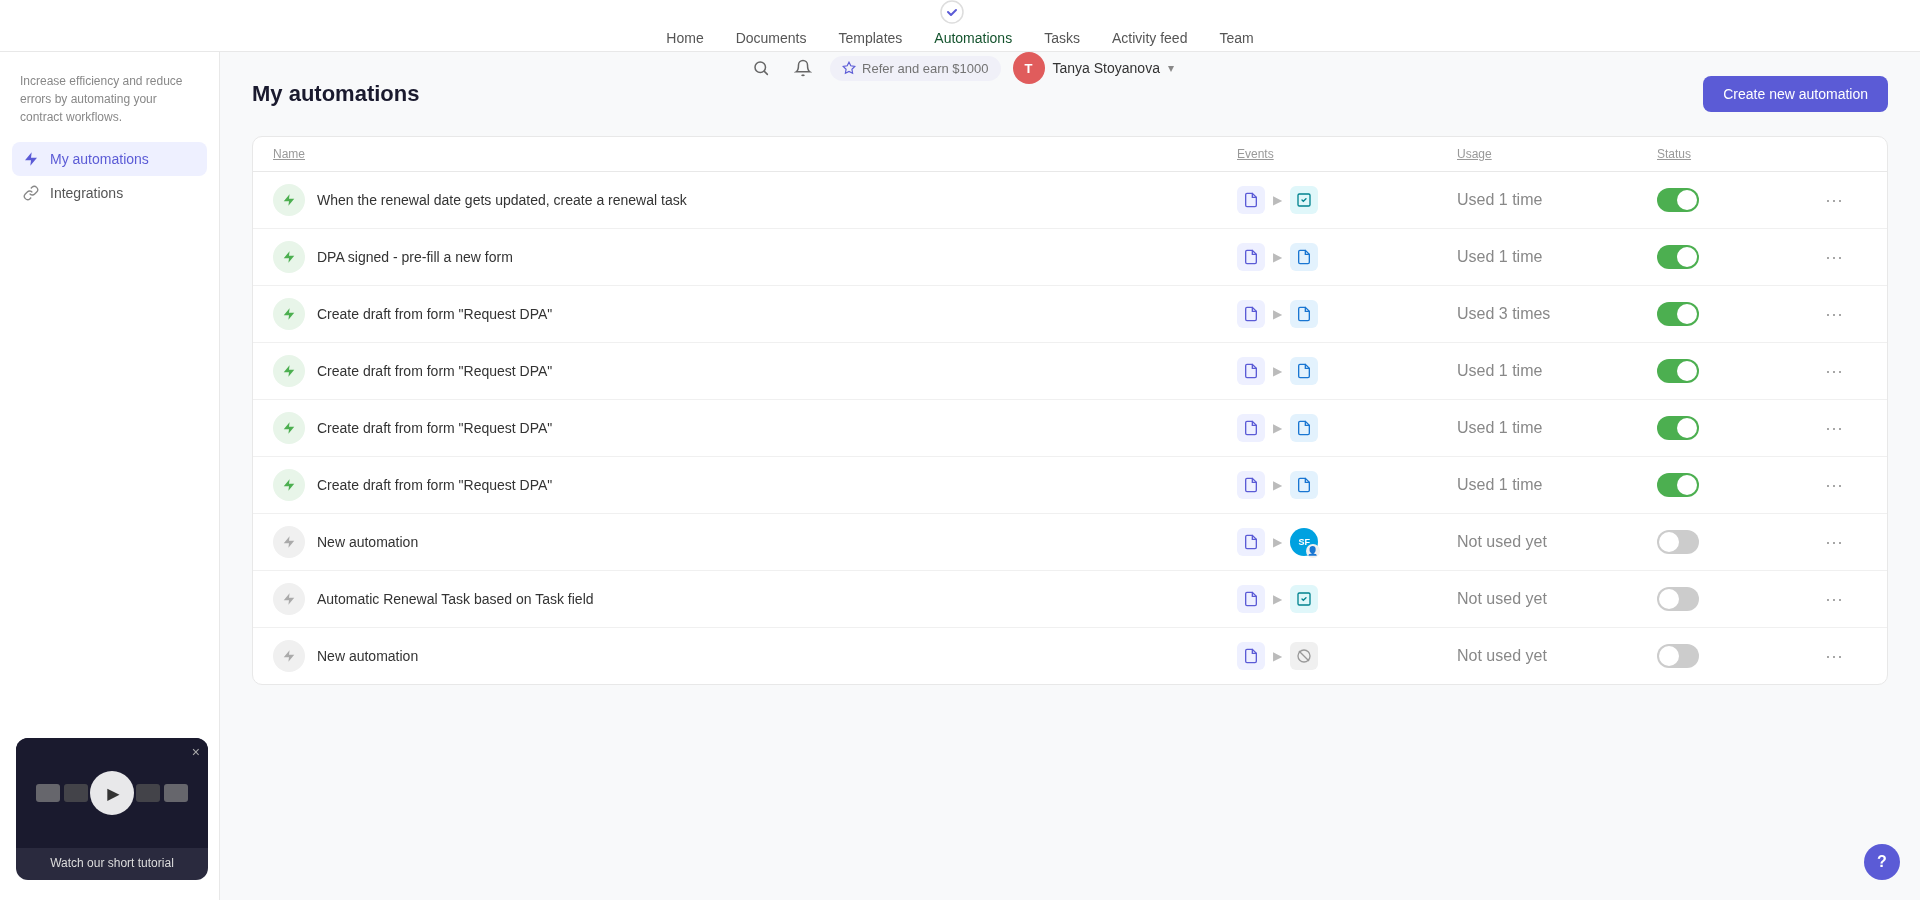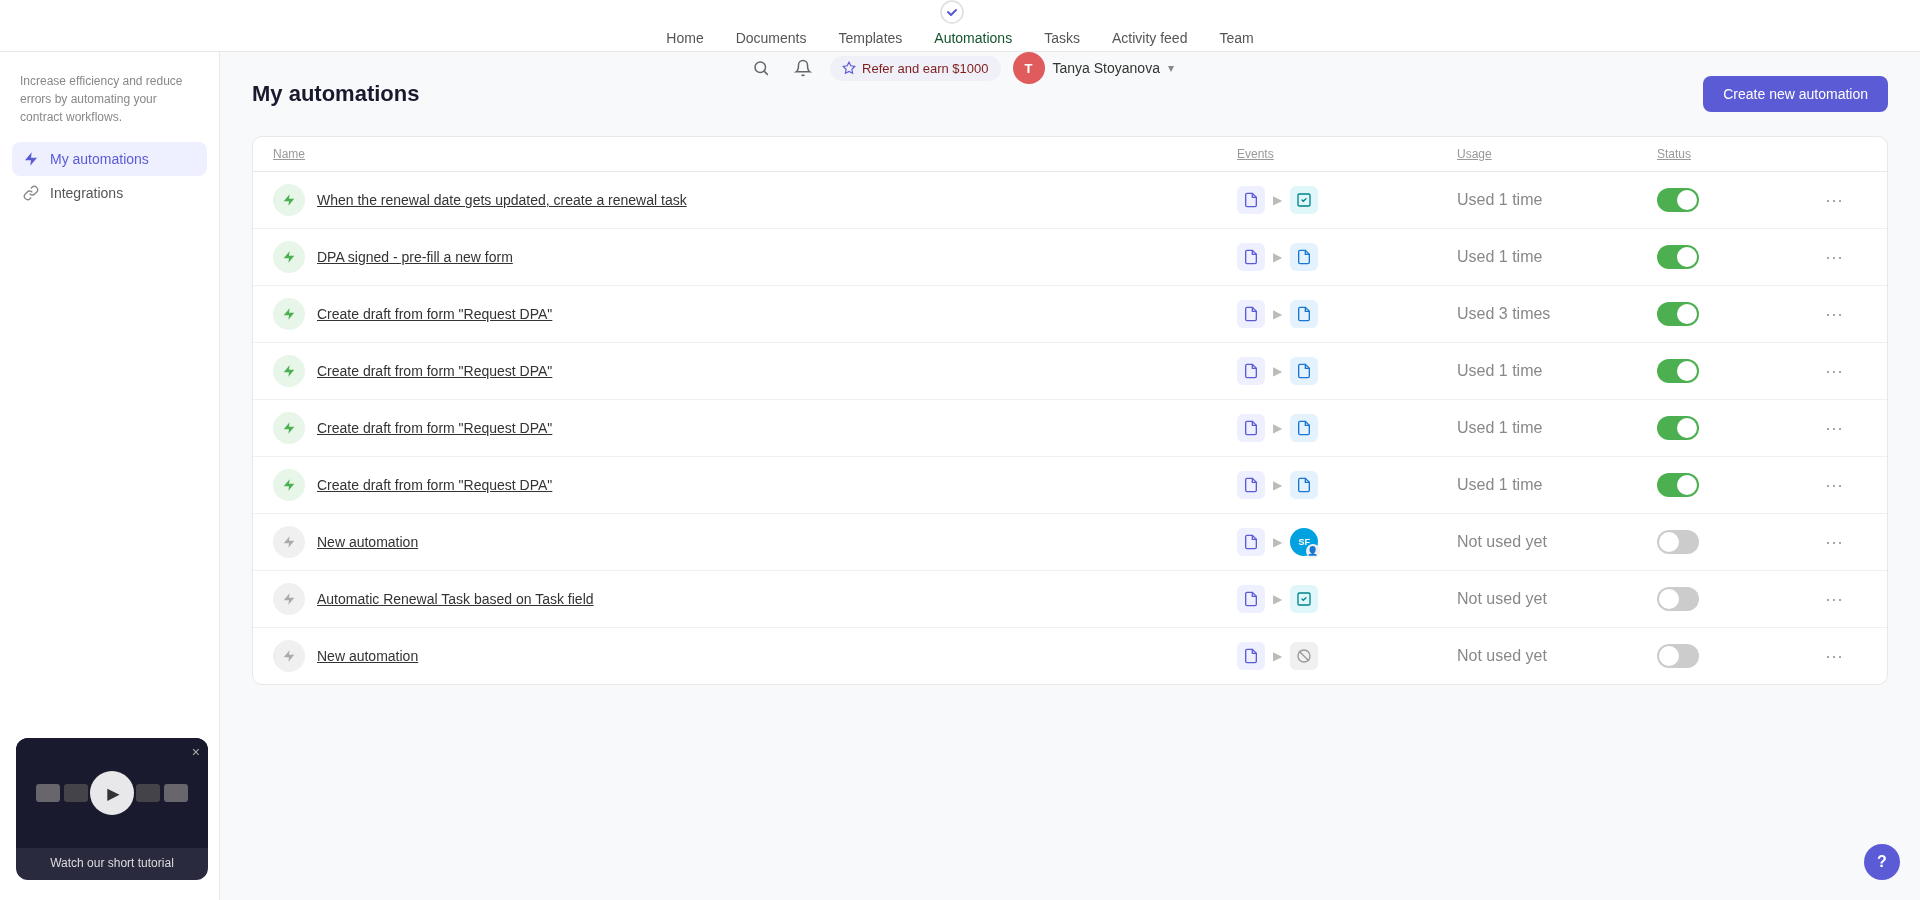--- a/index.html
+++ b/index.html
@@ -18,21 +18,21 @@
       padding: 6px 14px; border-radius: 6px; cursor: pointer;
       font-size: 14px; color: #555; text-decoration: none; border: none;
       background: none;
     }
     .nav-link.active { color: #14532d; font-weight: 400; }
     .topnav-right { display: flex; align-items: center; gap: 12px; }
     .icon-btn { background: none; border: none; cursor: pointer; padding: 6px; border-radius: 6px; display: flex; align-items: center; justify-content: center; }
     .refer-badge {
       display: flex; align-items: center; gap: 6px;
       background: #f0f0f8; border-radius: 20px; padding: 5px 12px;
-      font-size: 13px; color: #7f1d1d; cursor: pointer; justify-content: flex-end;
+      font-size: 13px; color: #737373; cursor: pointer; justify-content: flex-end;
     }
     .user-area { display: flex; align-items: center; gap: 8px; cursor: pointer; }
     .avatar { width: 32px; height: 32px; border-radius: 50%; background: #e05c5c; color: #fff; display: flex; align-items: center; justify-content: center; font-size: 13px; font-weight: 600; }
     .user-name { font-size: 14px; color: #333; }
     .chevron-icon { color: #888; font-size: 12px; }
 
     
     .layout { display: flex; padding-top: 52px; height: 900px; }
 
     
@@ -71,21 +71,21 @@
       align-items: center;
     }
     .table-row:last-child { border-bottom: none; }
     .row-name { display: flex; align-items: center; gap: 12px; }
     .automation-icon {
       width: 32px; height: 32px; border-radius: 50%;
       background: #e8f5e9; display: flex; align-items: center; justify-content: center;
       flex-shrink: 0;
     }
     .automation-icon.gray { background: #f0f0f0; }
-    .automation-name { font-size: 14px; color: #333; text-decoration: underline; }
+    .automation-name { font-size: 14px; color: #333; }
     .events-col { display: flex; align-items: center; gap: 8px; }
     .event-icon {
       width: 28px; height: 28px; background: #eef0ff; border-radius: 6px;
       display: flex; align-items: center; justify-content: center; font-size: 14px; color: #5b5bd6;
     }
     .event-icon.teal { background: #e0f7fa; color: #00838f; }
     .event-icon.blue { background: #e3f2fd; color: #1976d2; }
     .event-icon.gray { background: #f0f0f0; color: #999; }
     .arrow-icon { color: #bbb; font-size: 12px; }
     .usage-text { font-size: 16px; color: #888; }

